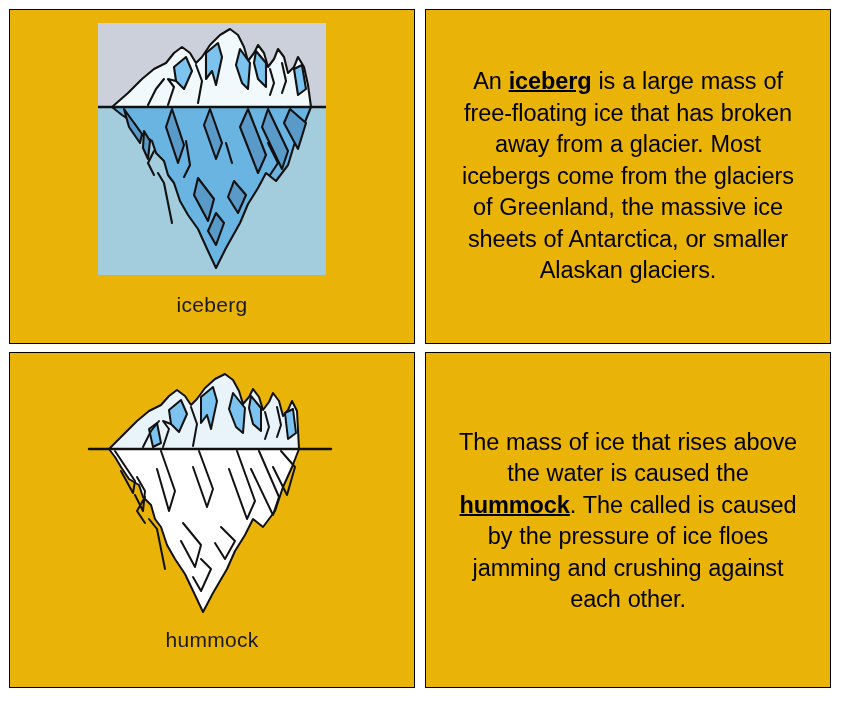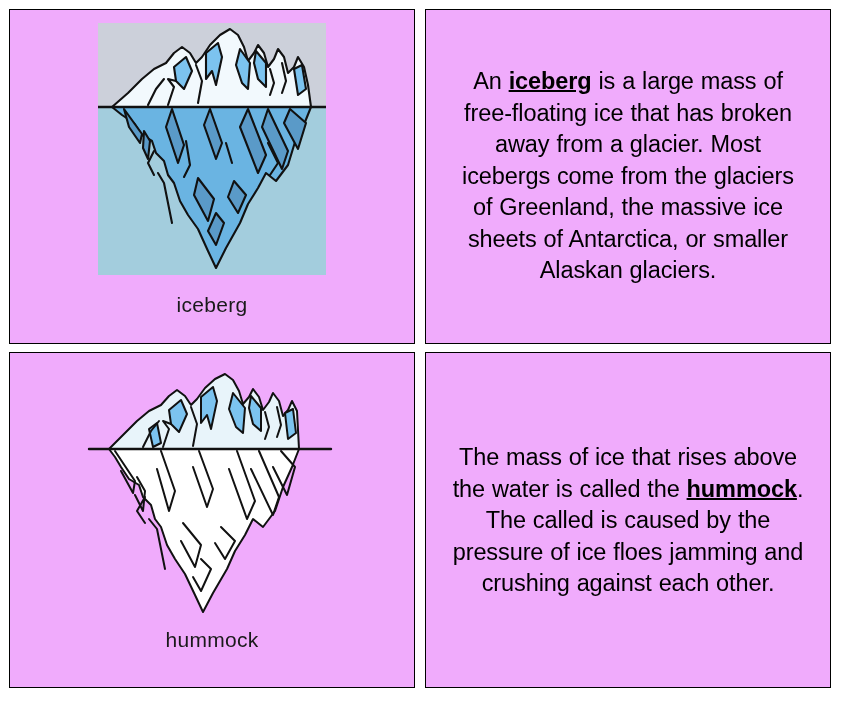--- a/index.html
+++ b/index.html
@@ -25,21 +25,21 @@
   .card-grid {
     display: grid;
     grid-template-columns: 406px 406px;
     grid-template-rows: 335px 336px;
     column-gap: 10px;
     row-gap: 8px;
   }
 
   .card {
     border: 1.5px solid #000000;
-    background: #f0abfc;
+    background: #eab308;
     box-sizing: border-box;
     position: relative;
     overflow: hidden;
   }
 
   
   .picture-card {
     display: flex;
     flex-direction: column;
     align-items: center;
@@ -204,18 +204,18 @@
 
             <line x1="2" y1="78" x2="244" y2="78" stroke="#111111" stroke-width="2.4"></line>
           </g>
         </svg>
       </div>
       <div class="pic-label">hummock</div>
     </div>
 
     <div class="card text-card card-2">
       <div class="card-text">
-        <span>The mass of ice that rises above the water is called the </span><span class="kw">hummock</span><span>. The called is caused by the pressure of ice floes jamming and crushing against each other.</span>
+        <span>The mass of ice that rises above the water is caused the </span><span class="kw">hummock</span><span>. The called is caused by the pressure of ice floes jamming and crushing against each other.</span>
       </div>
     </div>
 
   </div>
 </div>
 
 </body></html>

